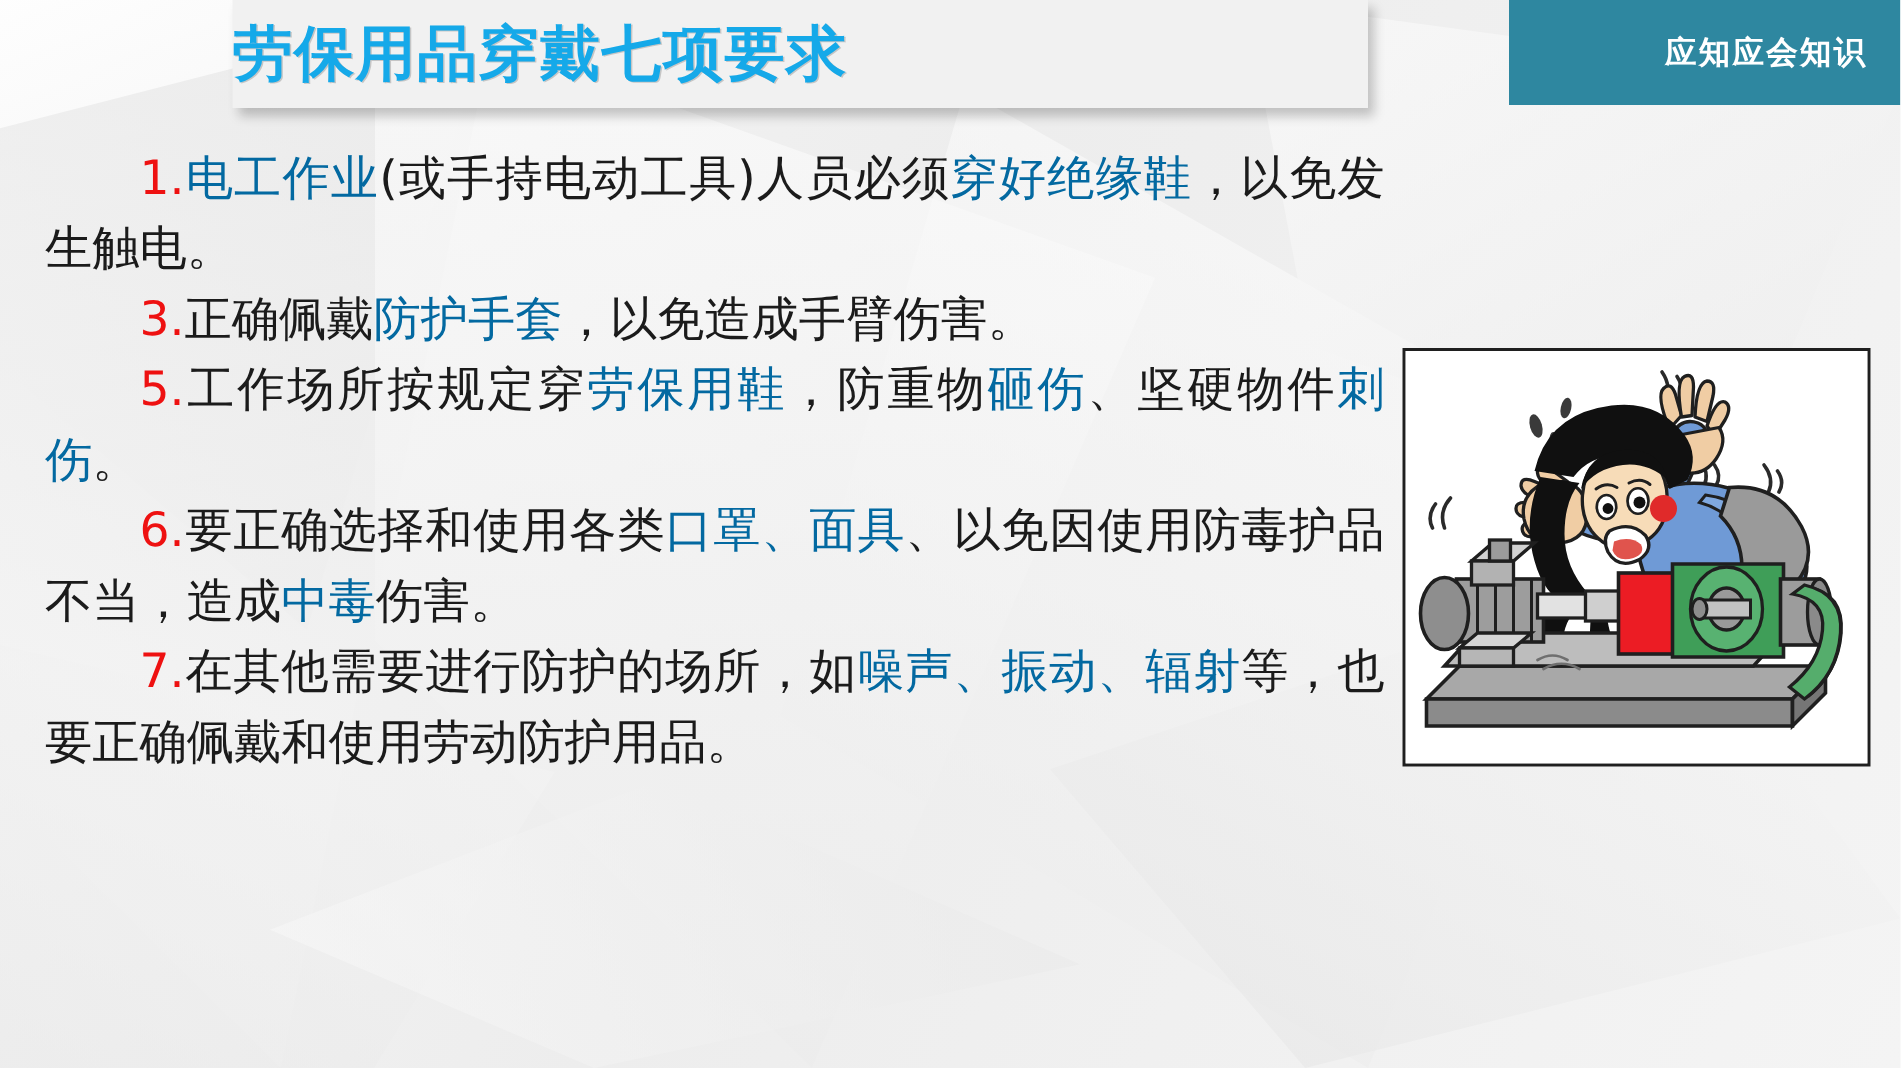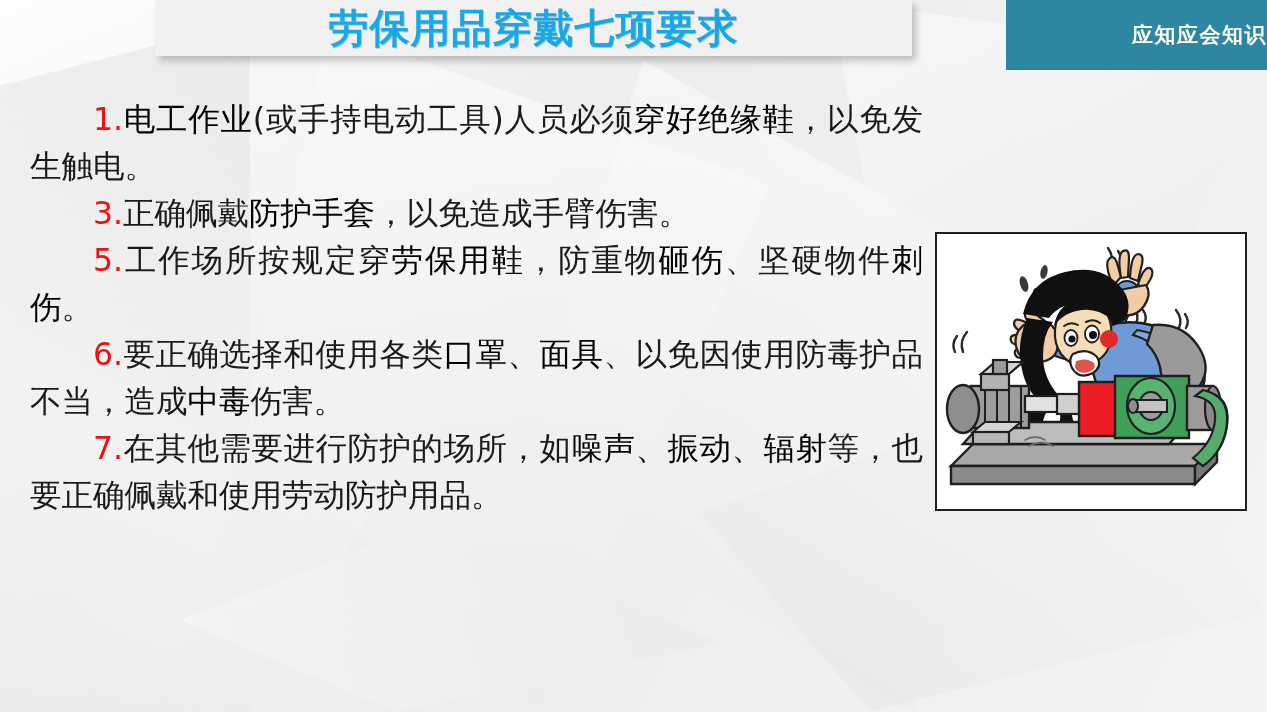--- a/index.html
+++ b/index.html
@@ -80,27 +80,26 @@
     clip-path: polygon(0 52%, 48% 0, 100% 64%, 40% 100%);
     opacity: .55;
   }
 
   
   .title-card {
     position: absolute;
     left: 155px;
     top: 0px;
     width: 757px;
-    height: 56px;
+    height: 72px;
     background: #f1f1f1;
     box-shadow: 4px 5px 7px rgba(0,0,0,.22);
     z-index: 5;
     display: flex;
     align-items: center;
-    justify-content: center;
   }
   .title-text {
     font-family: "DejaVu Sans", "Liberation Sans", sans-serif;
     font-size: 40px;
     font-weight: bold;
     letter-spacing: 1px;
     color: #15a9e9;
     text-shadow: 1px 1px 0 rgba(0,0,0,.18);
     line-height: 1;
     white-space: nowrap;
@@ -109,20 +108,21 @@
     position: absolute;
     left: 1006px;
     top: 0;
     width: 261px;
     height: 70px;
     background: #2e87a0;
     z-index: 5;
     display: flex;
     align-items: center;
     justify-content: flex-end;
+    padding-right: 22px;
     box-sizing: border-box;
   }
   .corner-banner-text {
     color: #ffffff;
     font-size: 21px;
     font-weight: bold;
     letter-spacing: 1.5px;
     white-space: nowrap;
   }
 
@@ -136,21 +136,21 @@
     font-size: 31.5px;
     line-height: 47px;
     color: #1b1b1b;
     letter-spacing: 0px;
     text-align: justify;
   }
   .body-text p {
     margin: 0;
     text-indent: 2em;
   }
-  .r { color: #000000; }
+  .r { color: #0369a1; }
   .num { color: #ee1111; font-weight: normal; }
 
   
   .illus-frame {
     position: absolute;
     left: 935px;
     top: 232px;
     width: 312px;
     height: 279px;
     background: #ffffff;

